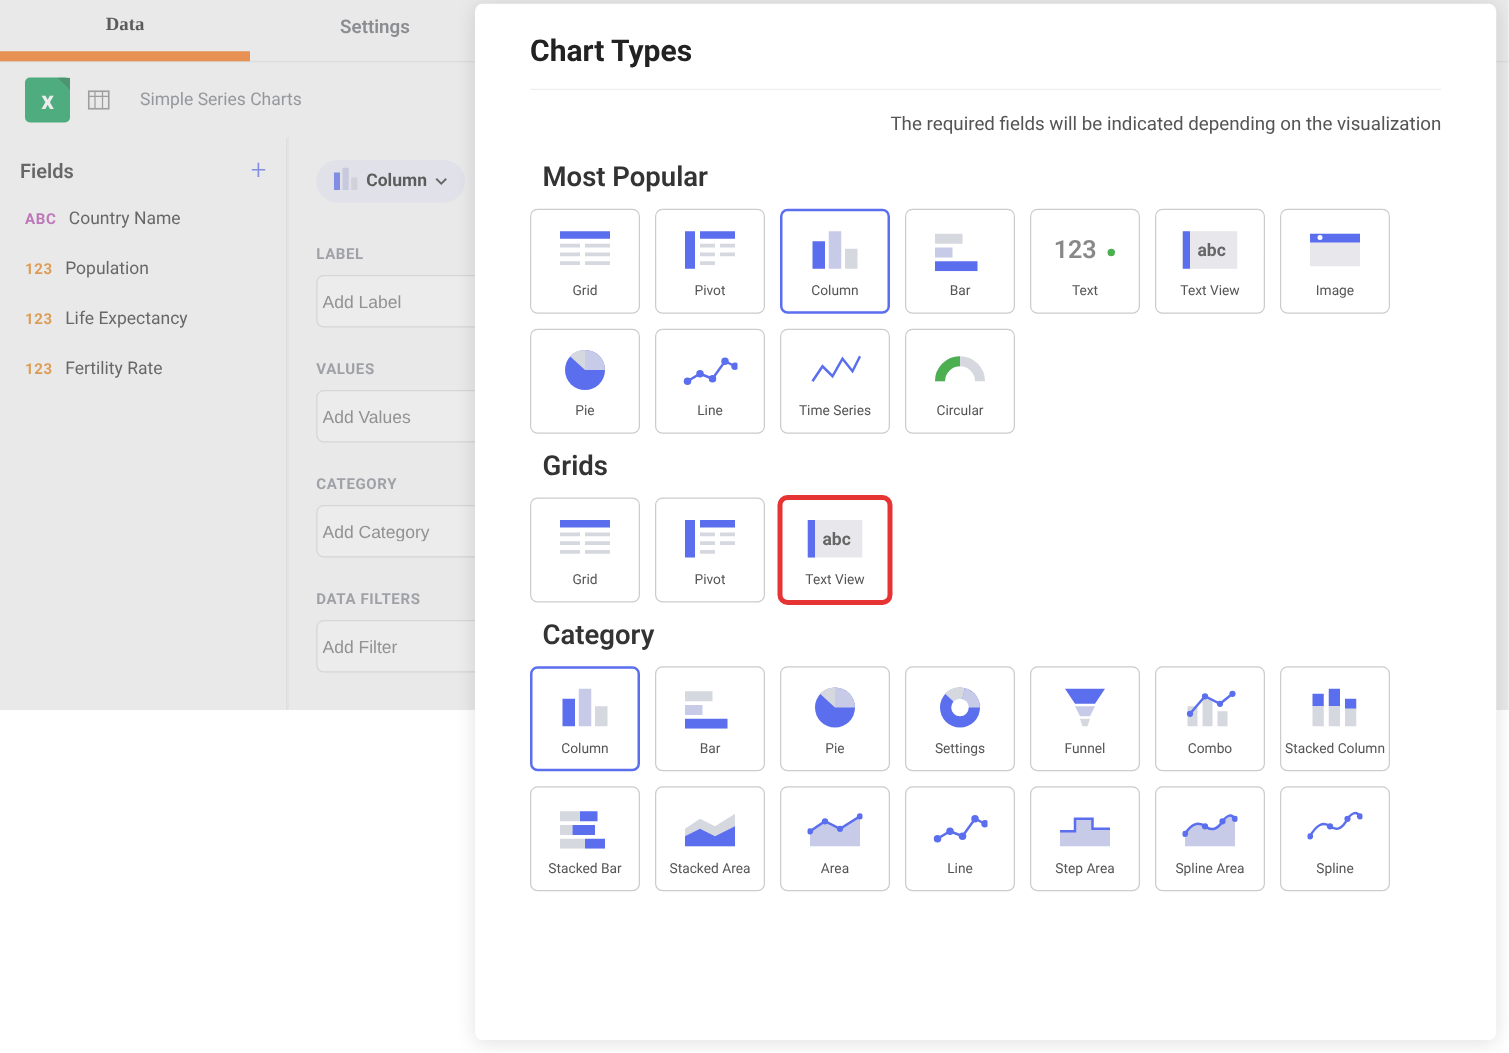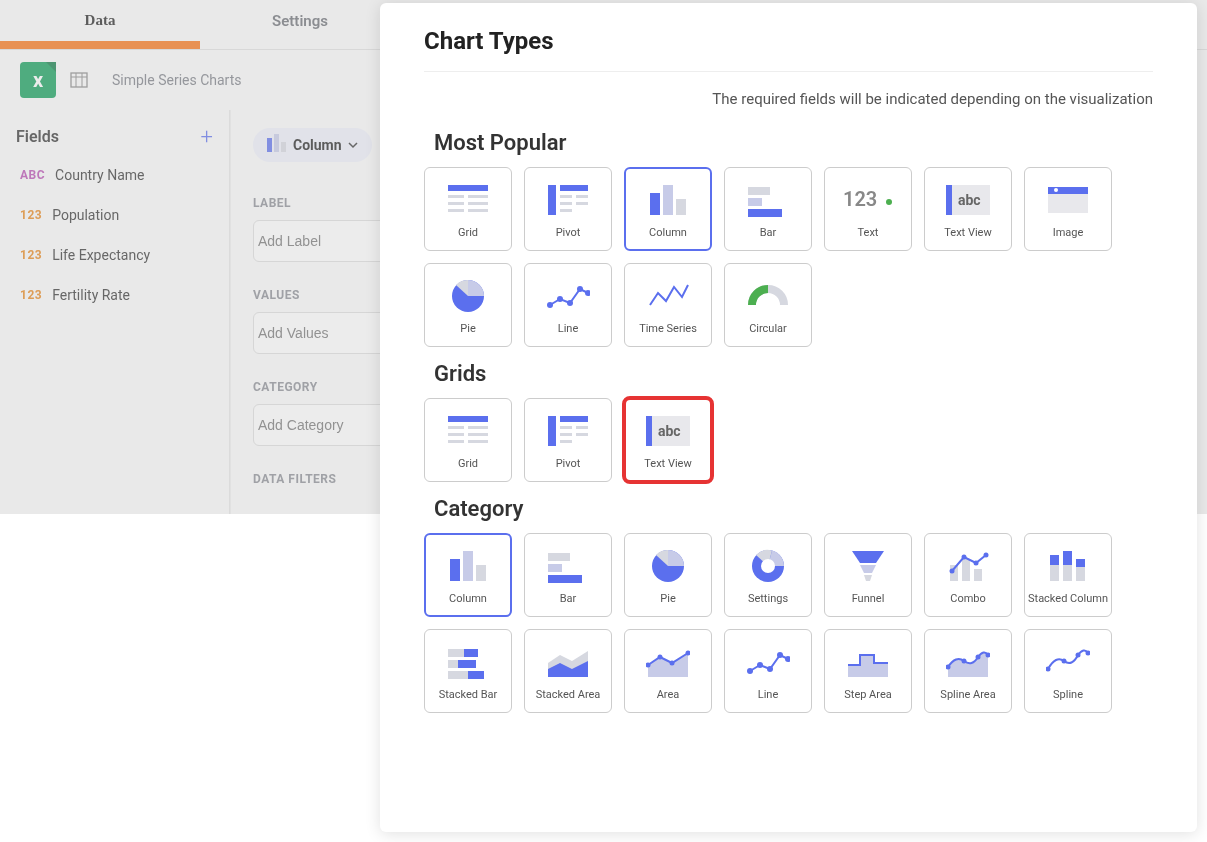--- a/index.html
+++ b/index.html
@@ -122,20 +122,21 @@
         <div class="config-section-label">LABEL</div>
         <input class="config-input" placeholder="Add Label" style="">
 
         <div class="config-section-label">VALUES</div>
         <input class="config-input" placeholder="Add Values" style="">
 
         <div class="config-section-label">CATEGORY</div>
         <input class="config-input" placeholder="Add Category" style="">
 
         <div class="config-section-label">DATA FILTERS</div>
+        <input class="config-input" placeholder="Add Filter" style="">
       </div>
     </div>
   </div>
 
   <div class="overlay" style="z-index:5;">
     <h2>Chart Types</h2>
     <hr>
     <div class="overlay-desc">The required fields will be indicated depending on the visualization</div>
     <div id="chart-sections">
         <div class="section-title">Most Popular</div>

